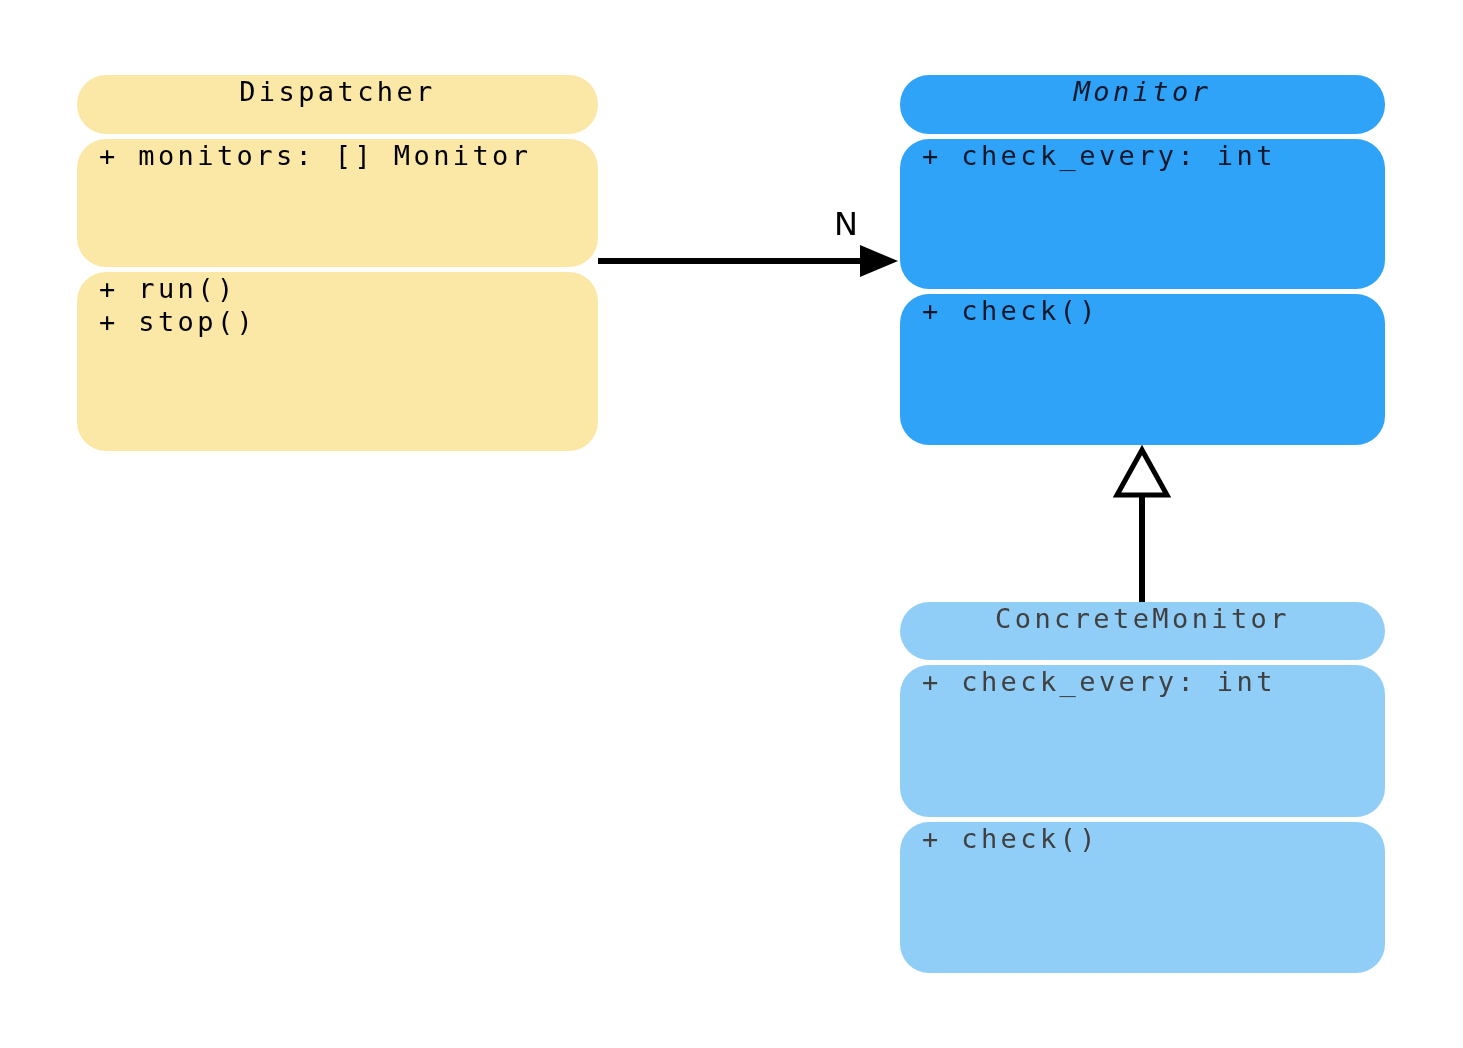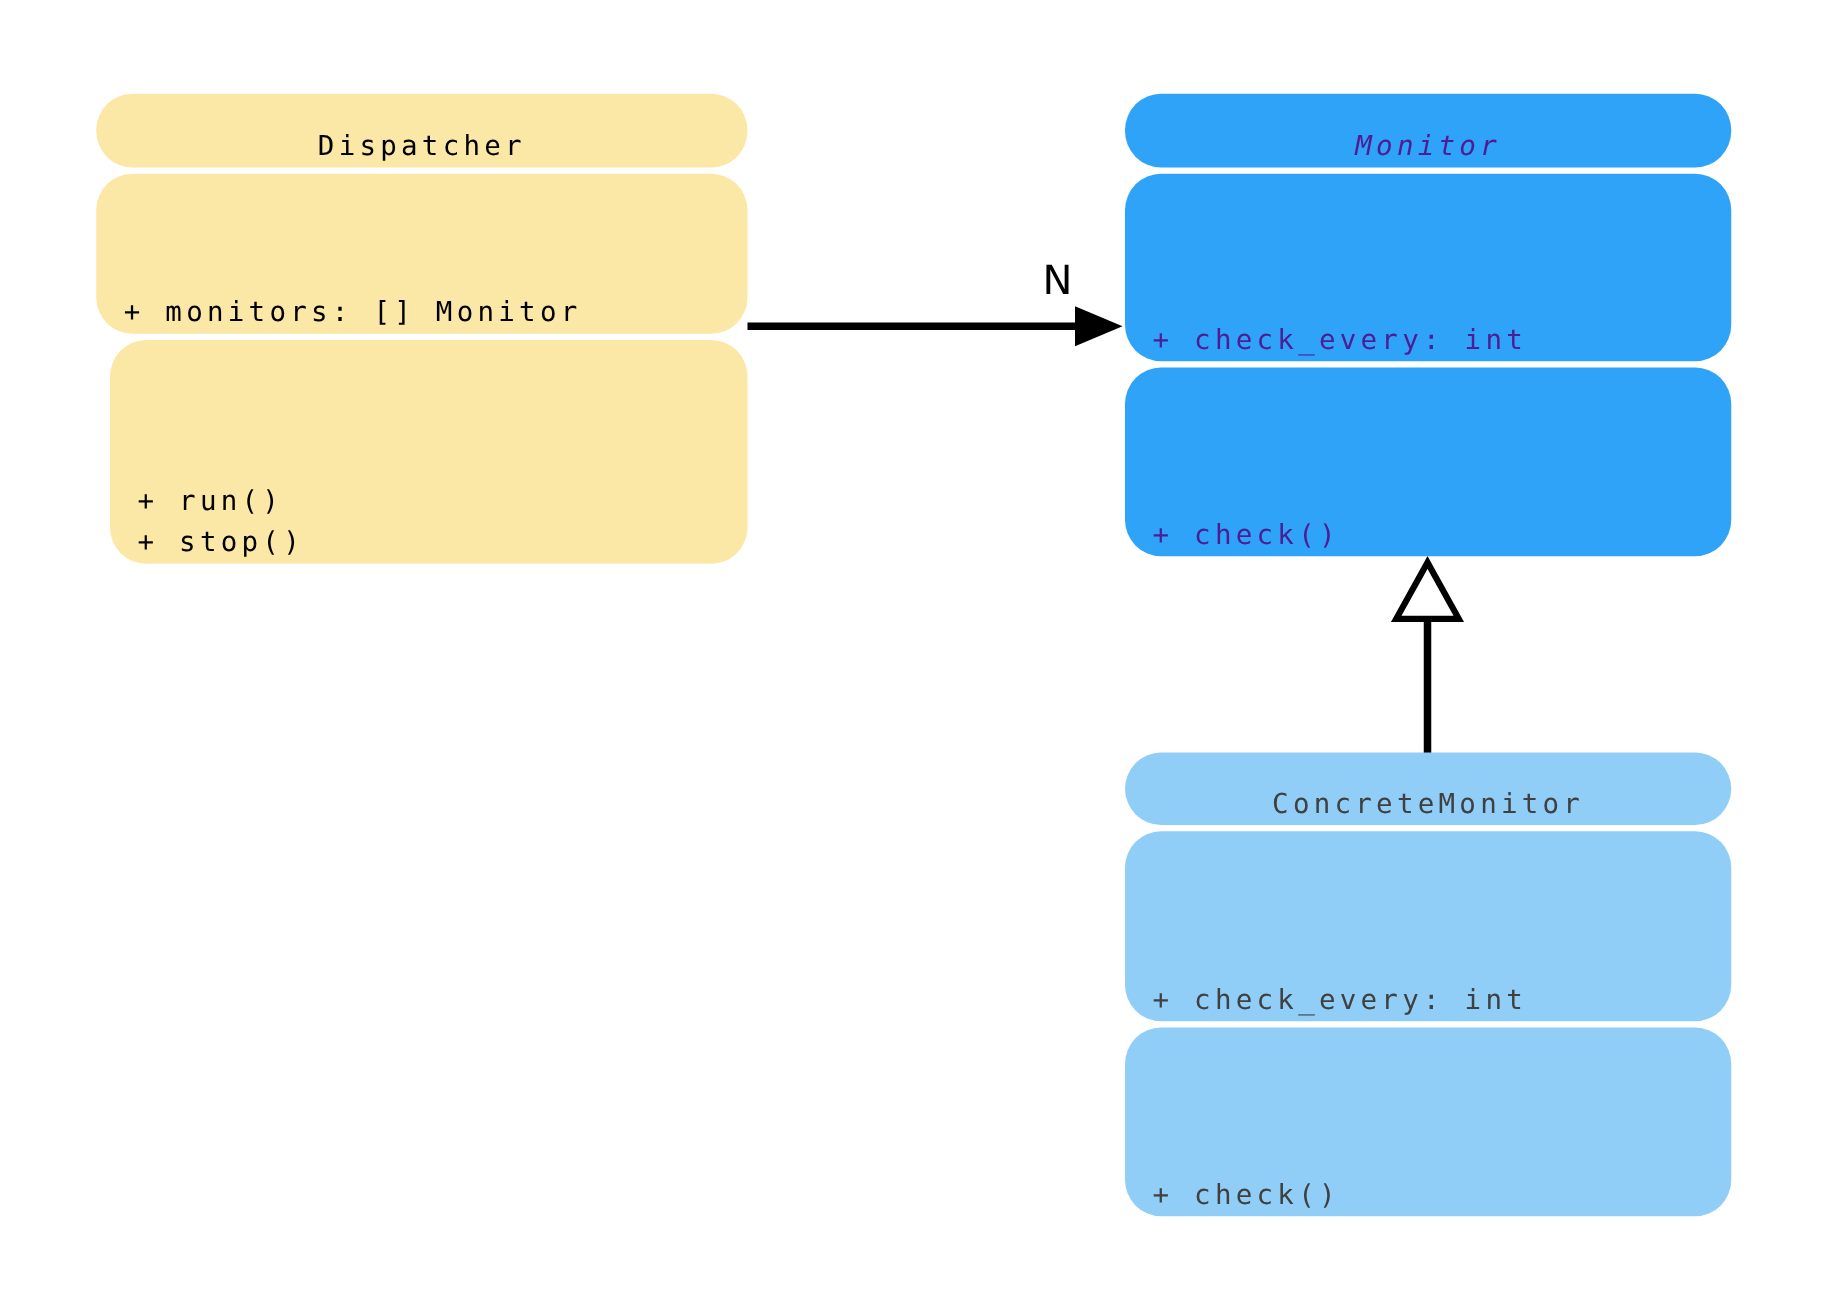--- a/index.html
+++ b/index.html
@@ -18,42 +18,42 @@
     position: absolute; left: 0; top: 0;
   }
   .class-box {
     position: absolute;
     display: flex;
     flex-direction: column;
   }
   .comp {
     display: flex;
     flex-direction: column;
-    justify-content: flex-end;
-    font-size: 22px;
+    justify-content: flex-start;
+    font-size: 27px;
     letter-spacing: 3.4px;
     line-height: 33px;
     border-radius: 29px;
   }
   .comp.title-comp {
     align-items: center;
     text-align: center;
   }
   .comp + .comp { margin-top: 5px; }
   .member { padding-left: 22px; white-space: pre; }
 
   
   #dispatcher { left: 77px; top: 75px; width: 521px; color: #000000; }
   #dispatcher .comp { background: var(--dispatcher-fill, #FBE8A6); }
   #dispatcher .title-comp   { height: 59px; }
   #dispatcher .attrs-comp   { height: 128px; }
-  #dispatcher .methods-comp { height: 179px; margin-left: 11px; }
+  #dispatcher .methods-comp { height: 179px; }
 
   
-  #monitor { left: 900px; top: 75px; width: 485px; color: #4c1d95; }
+  #monitor { left: 900px; top: 75px; width: 485px; color: #0f172a; }
   #monitor .comp { background: var(--monitor-fill, #2FA3F7); }
   #monitor .title-comp   { height: 59px; font-style: italic; }
   #monitor .attrs-comp   { height: 150px; }
   #monitor .methods-comp { height: 151px; }
 
   
   #concrete-monitor { left: 900px; top: 602px; width: 485px; color: #404040; }
   #concrete-monitor .comp { background: var(--concrete-monitor-fill, #90CEF8); }
   #concrete-monitor .title-comp   { height: 58px; }
   #concrete-monitor .attrs-comp   { height: 152px; }

